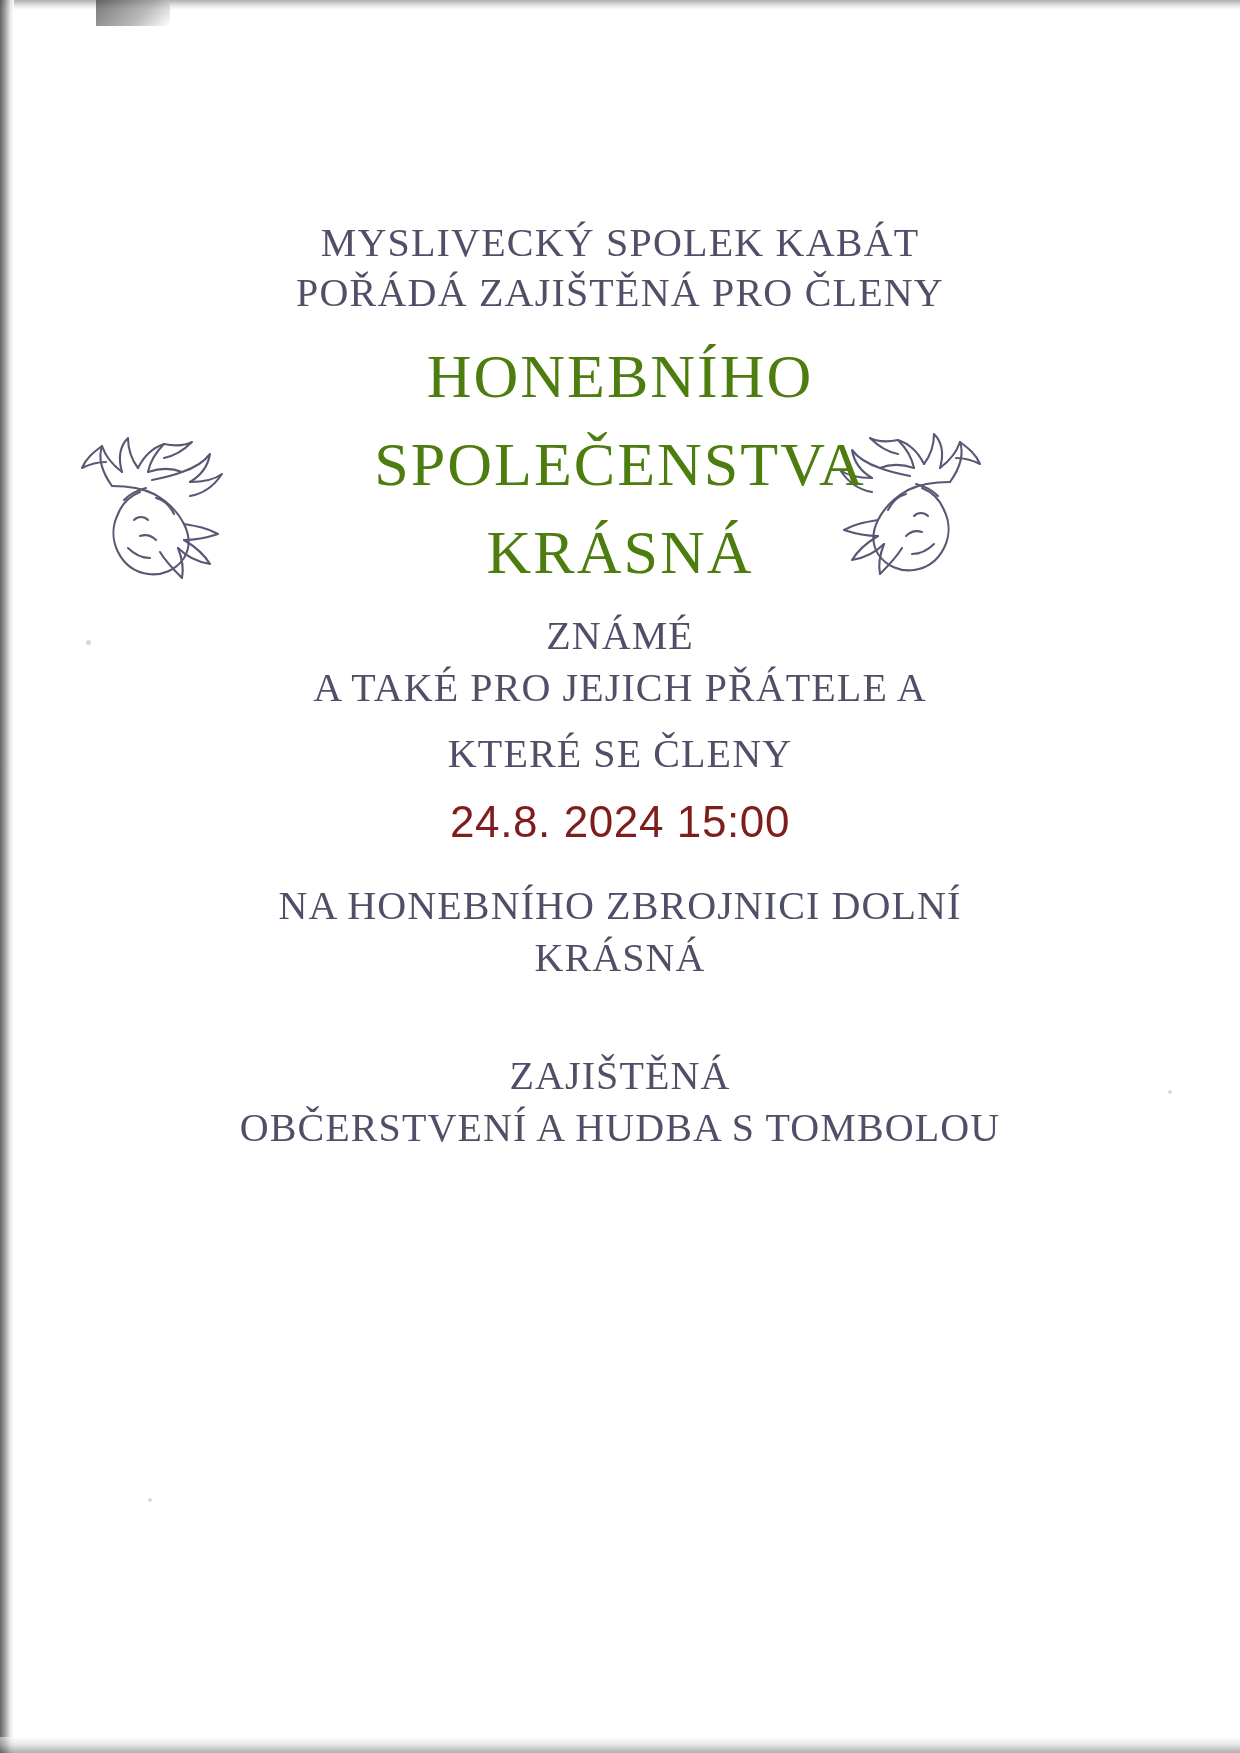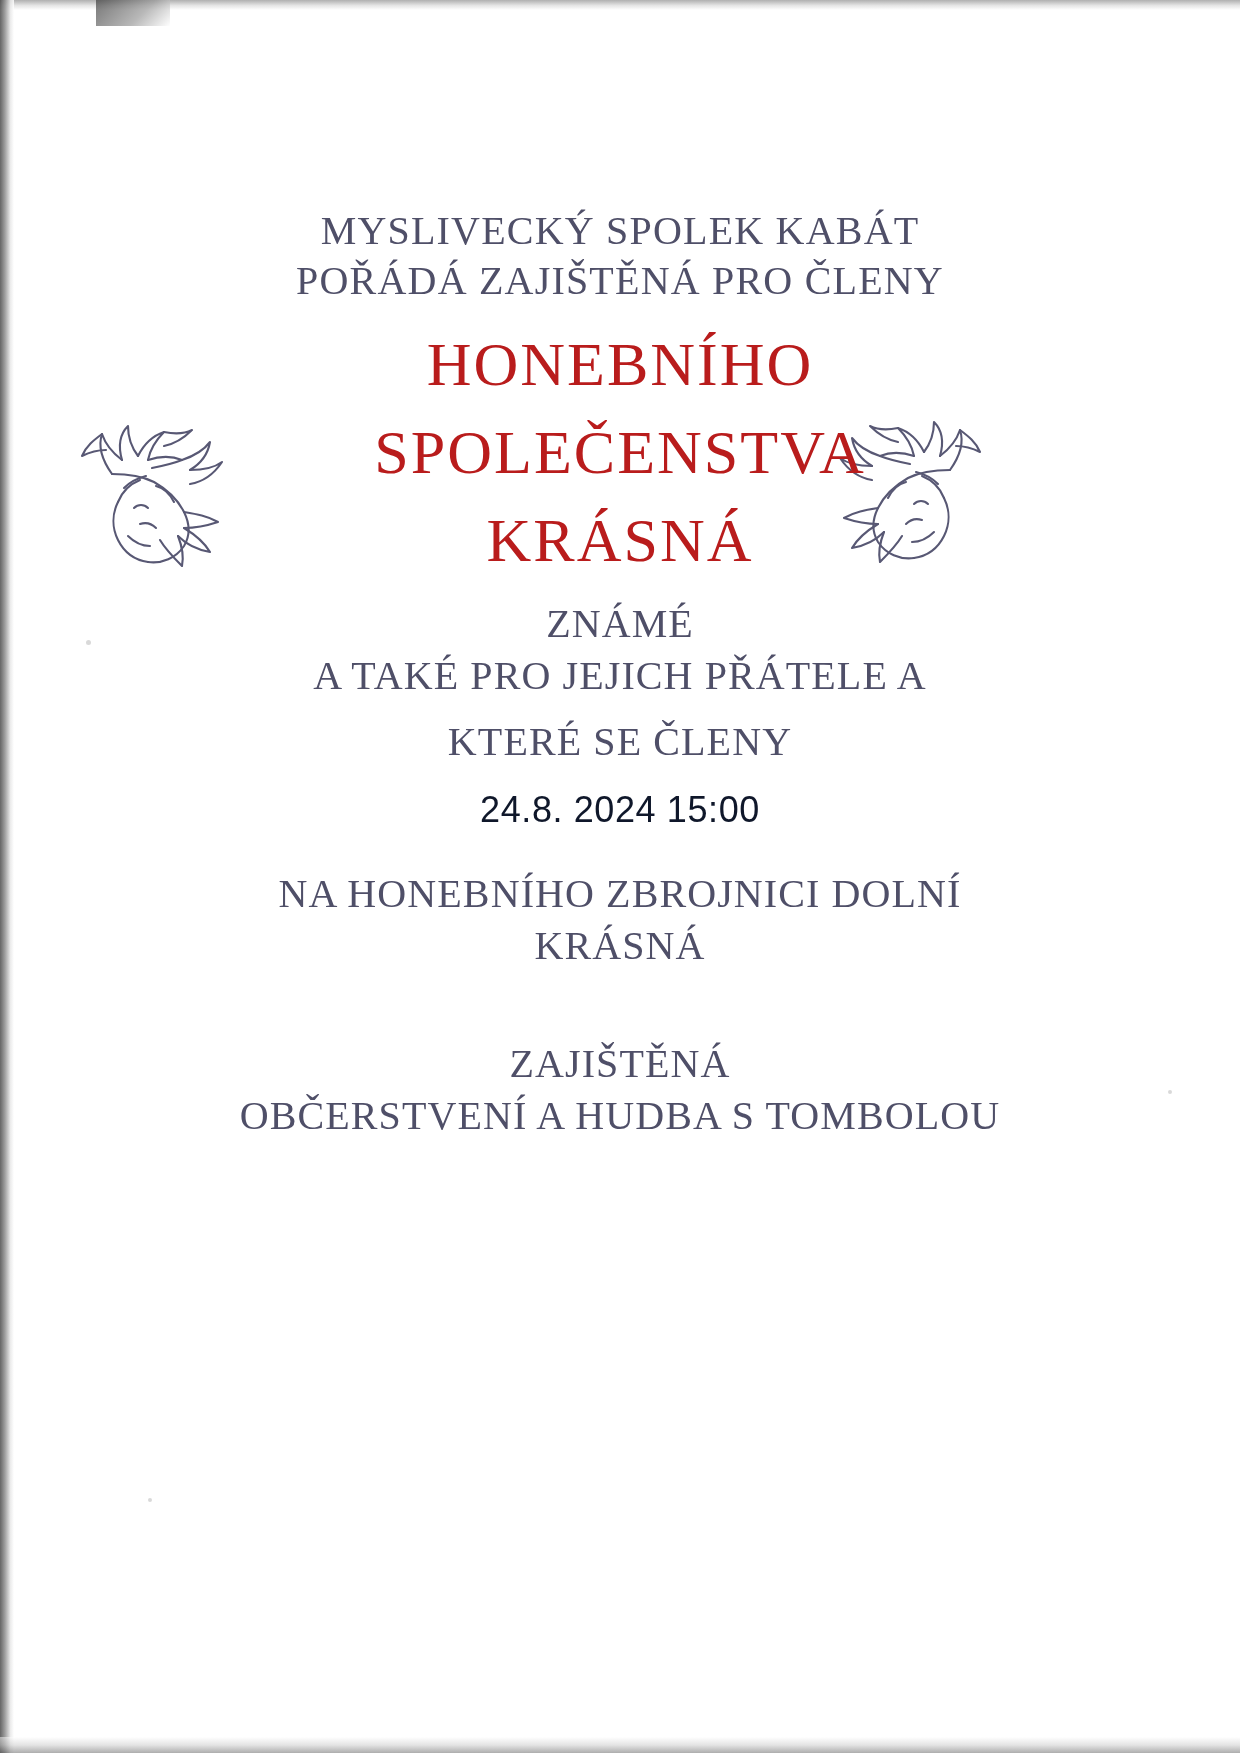--- a/index.html
+++ b/index.html
@@ -57,21 +57,21 @@
   }
   .scan-speck {
     position: absolute;
     background: #b9b9b9;
     opacity: .55;
     border-radius: 50%;
   }
 
   .poster {
     position: absolute;
-    top: 0;
+    top: 12px;
     left: 0;
     width: 1240px;
     height: 1400px;
   }
 
   .lines {
     position: absolute;
     top: 206px;
     left: 0;
     width: 1240px;
@@ -90,35 +90,35 @@
     line-height: 50px;
     font-weight: 400;
     letter-spacing: 1.2px;
   }
 
   .l-big {
     font-size: 62px;
     line-height: 88px;
     font-weight: 400;
     letter-spacing: 2px;
-    color: #b91c1c;
+    color: #4d7c0f;
   }
 
   .l-mid {
     font-size: 40px;
     line-height: 52px;
     letter-spacing: 1.1px;
   }
 
   .l-date {
     font-family: "Liberation Sans", sans-serif;
-    font-size: 36px;
+    font-size: 44px;
     line-height: 56px;
     letter-spacing: 0.6px;
-    color: #0f172a;
+    color: #7f1d1d;
   }
 
   .block-gap-sm { height: 14px; }
   .block-gap-md { height: 30px; }
   .block-gap-lg { height: 66px; }
 
   .stag {
     position: absolute;
     width: 190px;
     height: 170px;

